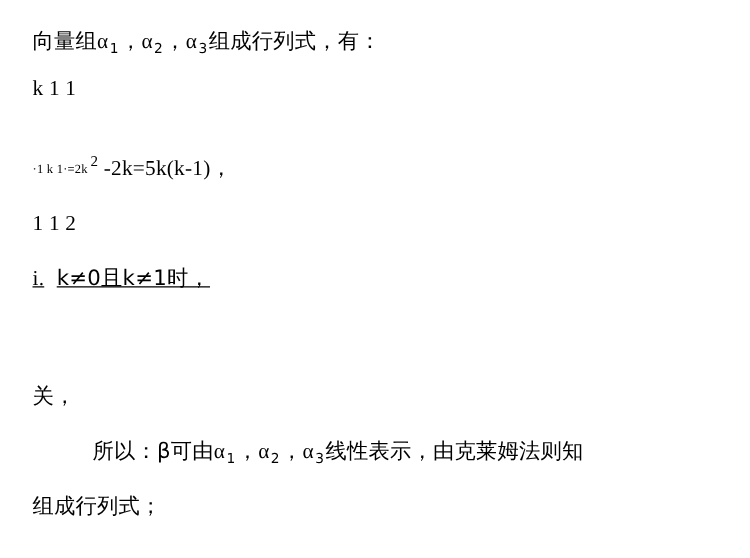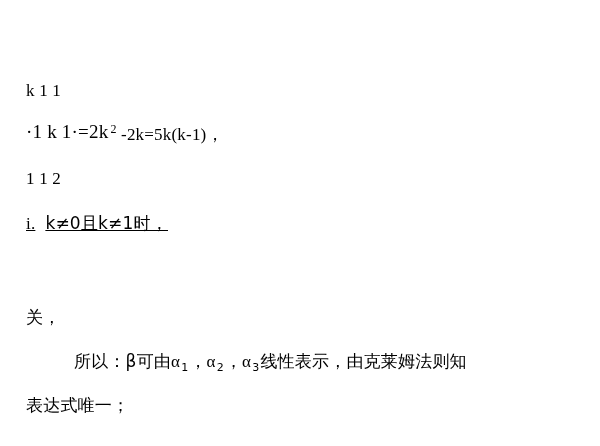--- a/index.html
+++ b/index.html
@@ -41,39 +41,42 @@
     padding-left: 1px;
     padding-right: 1px;
   }
   .sup {
     font-size: 12px;
     vertical-align: super;
     padding-left: 1px;
   }
   .sp-wide { display: inline-block; width: 10px; }
   .dot-lead {
-    font-size: 19px;
+    font-size: 10px;
     vertical-align: 2px;
     padding-right: 1px;
   }
   .l1 { top: 22px; }
-  .l2 { top: 80px; }
+  .l2 { top: 60px; }
   .l3 { top: 118px; }
   .l4 { top: 168px; }
   .l5 { top: 212px; text-decoration: underline; }
   .l6 { top: 256px; }
   .l7 { top: 306px; }
   .l8 { top: 350px; margin-left: 48px; }
   .l9 { top: 394px; }
 </style>
 </head>
 <body>
 
 <div class="page">
 
+  <div class="line l1 cjk">
+    <span>向量组</span><span class="math">α</span><span class="sub">1</span><span>，</span><span class="math">α</span><span class="sub">2</span><span>，</span><span class="math">α</span><span class="sub">3</span><span>组成行列式，有：</span>
+  </div>
 
   <div class="line l2 math">
     <span>k  1  1</span>
   </div>
 
   <div class="line l3 math">
     <span class="dot-lead">·1  k  1·=2k</span><span class="sup">2</span><span> -2k=5k(k-1)，</span>
   </div>
 
   <div class="line l4 math">
@@ -87,16 +90,16 @@
 
   <div class="line l7 cjk">
     <span>关，</span>
   </div>
 
   <div class="line l8 cjk">
     <span>所以：β可由</span><span class="math">α</span><span class="sub">1</span><span>，</span><span class="math">α</span><span class="sub">2</span><span>，</span><span class="math">α</span><span class="sub">3</span><span>线性表示，由克莱姆法则知</span>
   </div>
 
   <div class="line l9 cjk">
-    <span>表达式唯一；</span>
+    <span>组成行列式；</span>
   </div>
 
 </div>
 
 </body></html>

